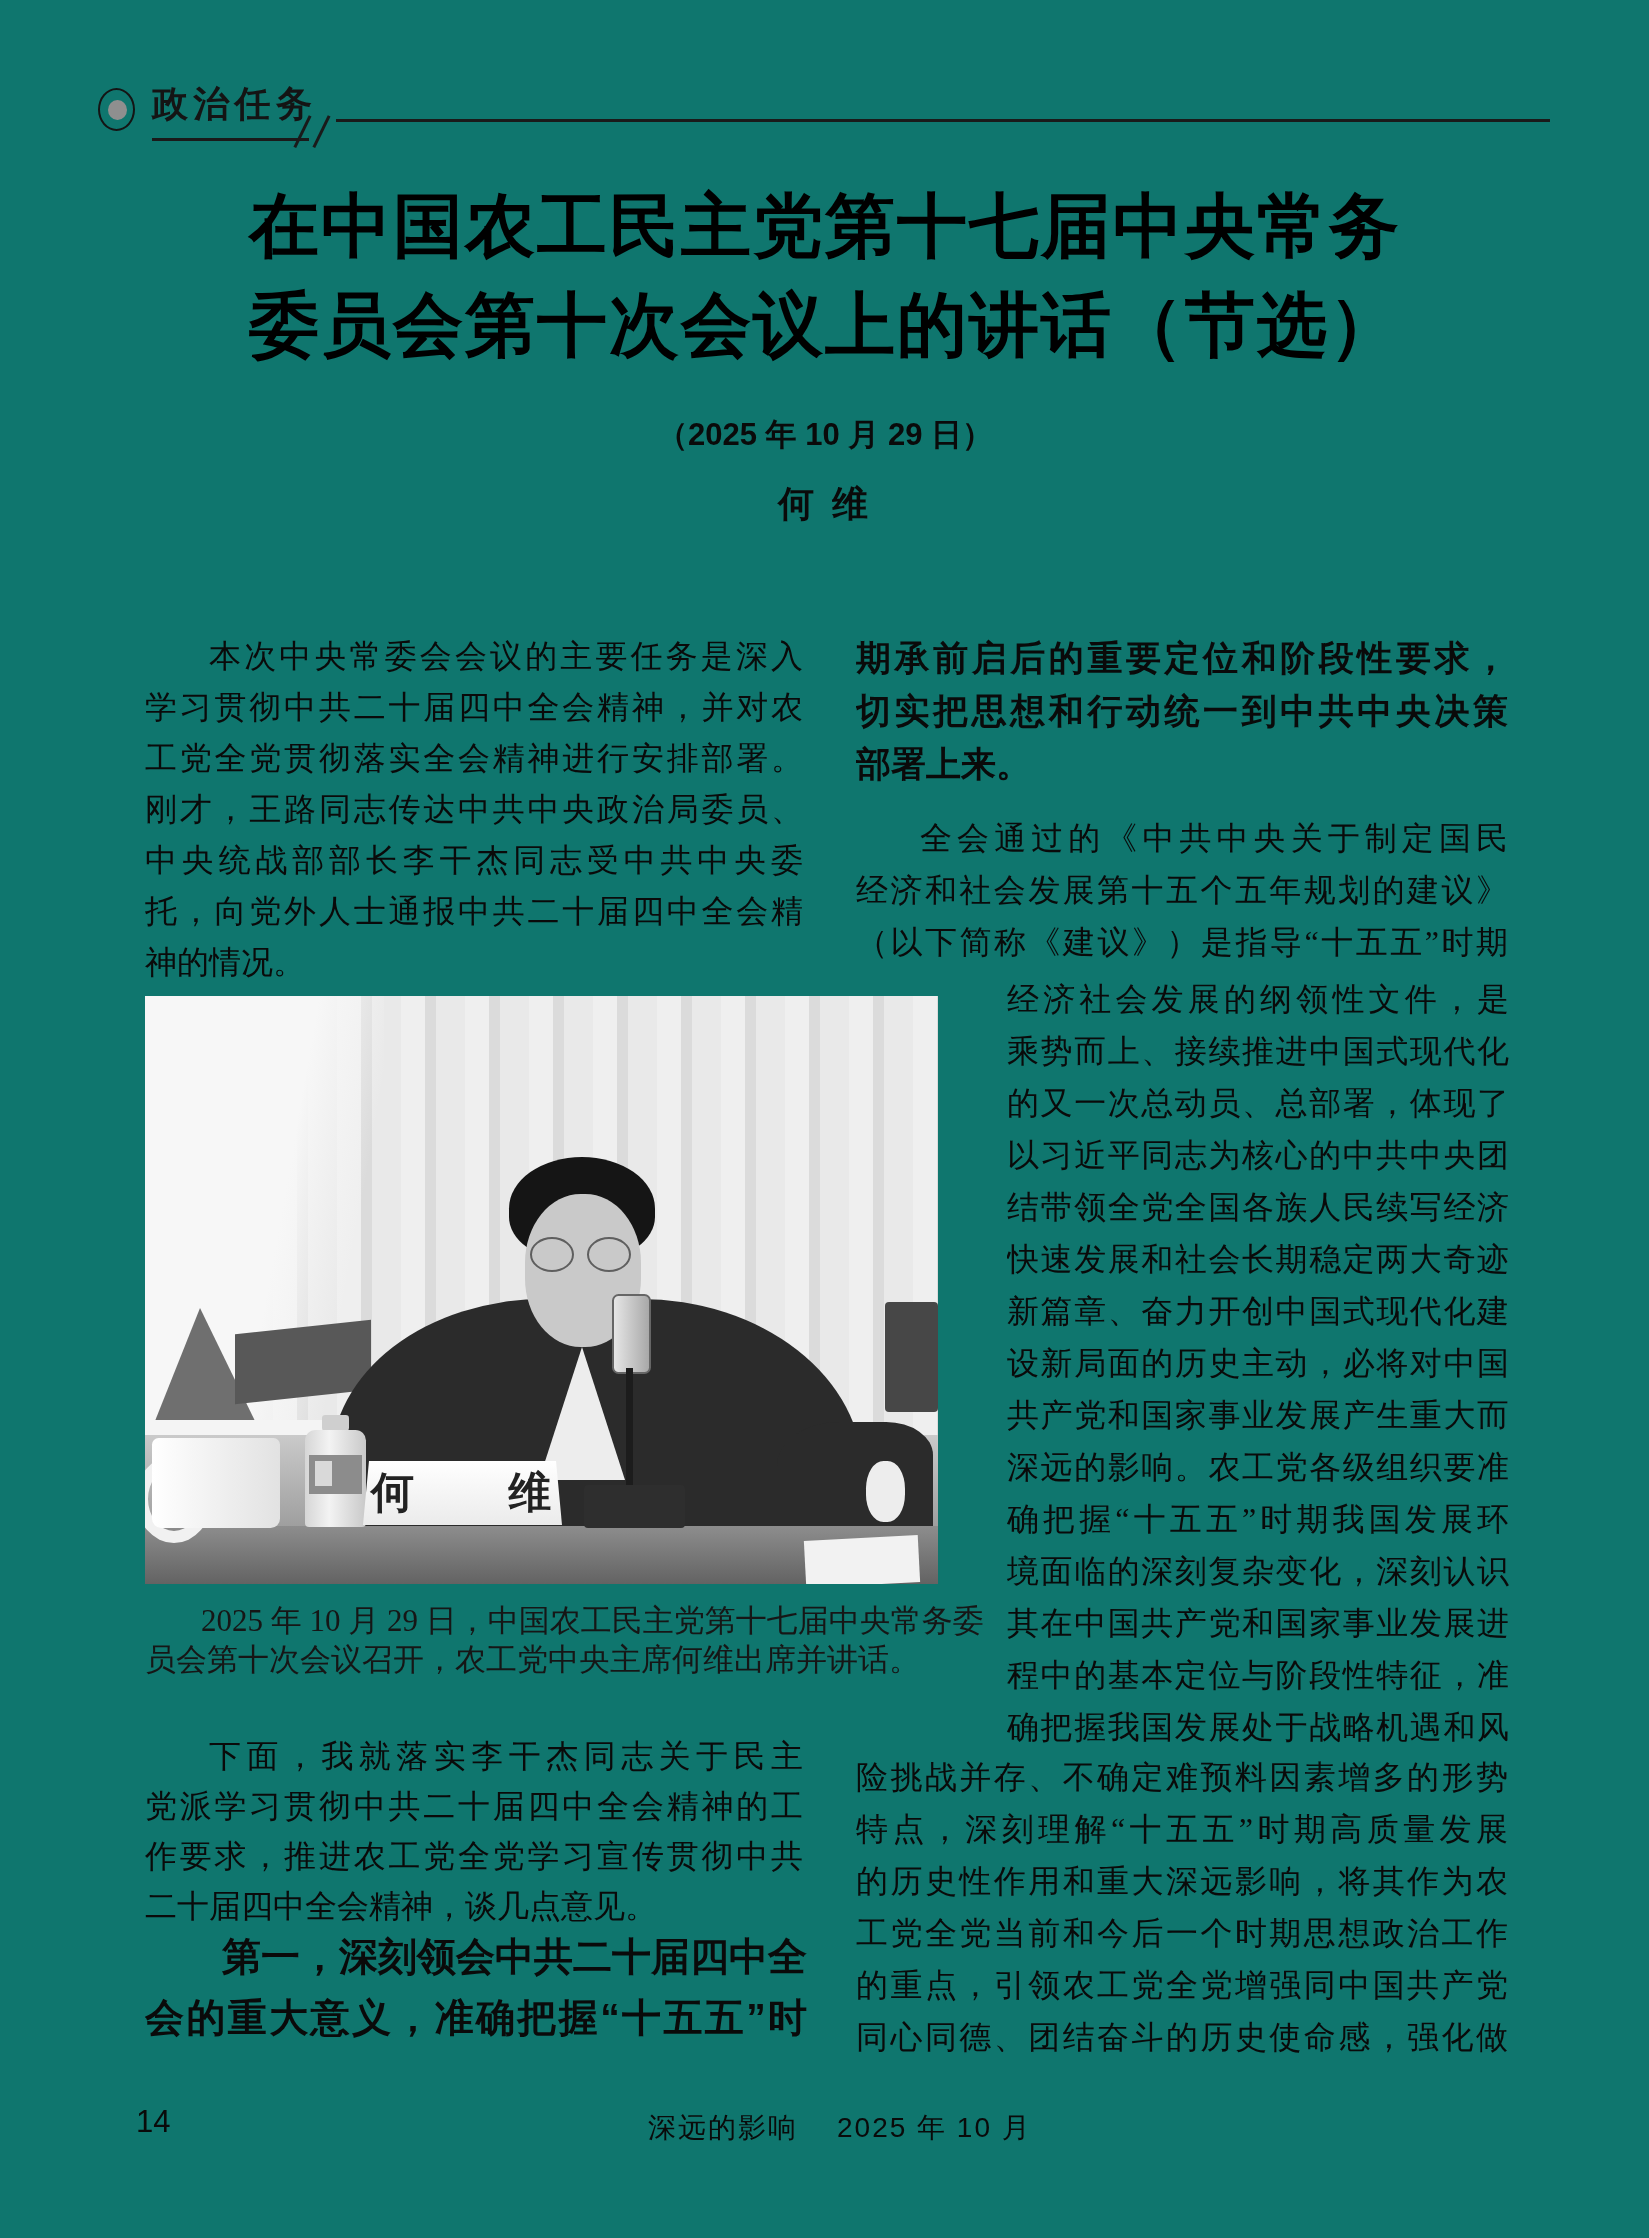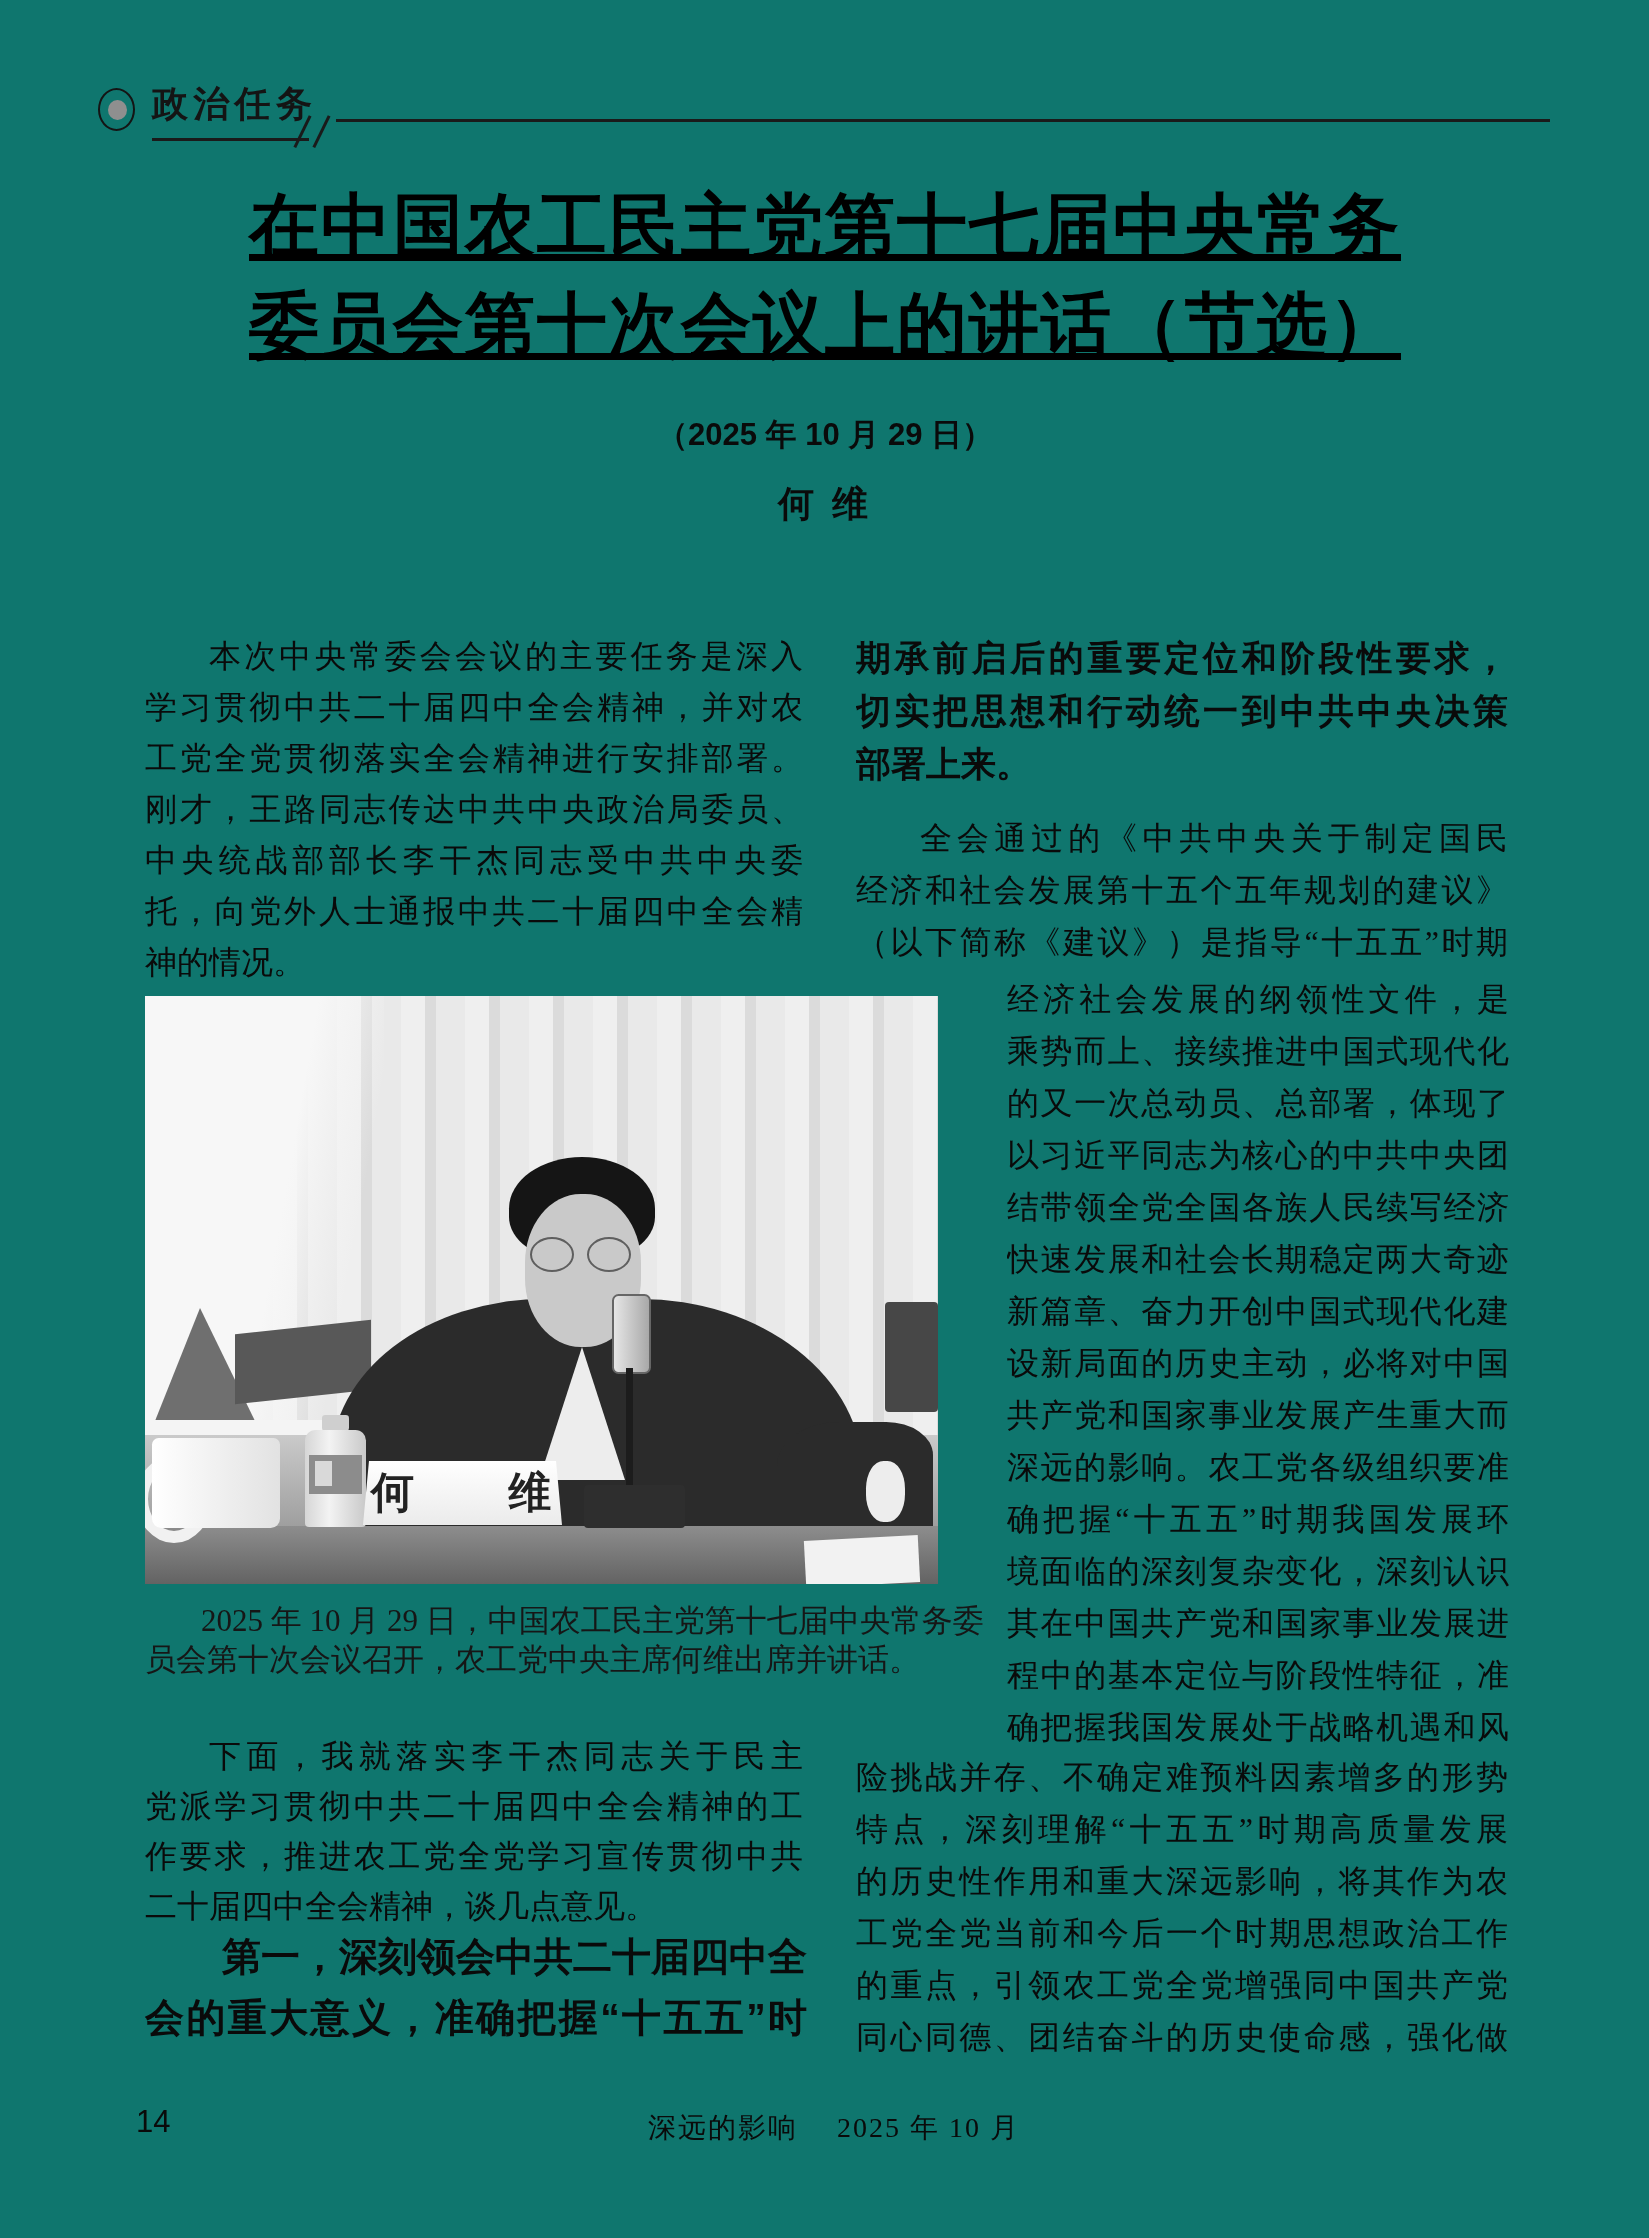--- a/index.html
+++ b/index.html
@@ -12,21 +12,21 @@
   .hdr-dot{position:absolute;left:108px;top:100px;width:18.6px;height:20px;
            background:#8f8f8f;border-radius:50%;}
   .hdr-label{position:absolute;left:152px;top:80px;font:700 36px "Liberation Sans","DejaVu Sans",sans-serif;
              letter-spacing:5.3px;color:#141414;}
   .hl-short{position:absolute;left:152px;top:138px;width:157px;height:2.7px;background:#1a1a1a;}
   .hl-long{position:absolute;left:336px;top:119px;width:1214px;height:2.7px;background:#1a1a1a;}
   .slash{position:absolute;width:2.7px;height:35px;background:#1a1a1a;transform:rotate(26deg);}
 
   
   .title{position:absolute;left:0;width:1650px;text-align:center;color:#000;
-         font:700 70px "Liberation Sans","DejaVu Sans",sans-serif;letter-spacing:2px;white-space:nowrap;text-decoration:underline;}
+         font:700 70px "Liberation Sans","DejaVu Sans",sans-serif;letter-spacing:2px;white-space:nowrap;}
   .date{position:absolute;left:0;width:1650px;text-align:center;
         font:700 31px "Liberation Sans","DejaVu Sans",sans-serif;}
   .author{position:absolute;left:0;width:1650px;text-align:center;
           font:700 36px "Liberation Sans","DejaVu Sans",sans-serif;letter-spacing:4px;}
 
   
   .col{position:absolute;}
   .ln{text-align:justify;text-align-last:justify;white-space:normal;overflow:hidden;}
   .ln.last{text-align-last:left;}
   .ln.ind{text-indent:64px;}
@@ -36,21 +36,21 @@
   #r-bold .ln{font:700 35px "Liberation Sans","DejaVu Sans",sans-serif;height:53px;line-height:53px;}
   #l-heading .ln{font:700 39px "Liberation Sans","DejaVu Sans",sans-serif;height:61px;line-height:61px;}
   #l-heading .ln.ind{text-indent:77px;}
   #caption .ln{font-size:31px;height:39px;line-height:39px;text-align:left;text-align-last:left;color:#161616;}
   #caption .ln.ind{text-indent:56px;text-align:right;}
 
   
   .foot-num{position:absolute;left:136px;top:2104px;font:400 31px "Liberation Sans","DejaVu Sans",sans-serif;}
   .foot-center{position:absolute;left:648px;top:2109px;font:400 28px "Liberation Sans","DejaVu Sans",sans-serif;
                letter-spacing:2px;}
-  .foot-center .issue{margin-left:39px;font-family:Liberation Serif, serif;}
+  .foot-center .issue{margin-left:39px;}
 
   
   .photo{position:absolute;left:145px;top:996px;width:793px;height:588px;overflow:hidden;background:#e8e8e8;}
   .ph{position:absolute;}
   .ph-curtain{left:0;top:0;width:793px;height:442px;
     background:repeating-linear-gradient(90deg,#efefef 0 24px,#dbdbdb 24px 35px,#e9e9e9 35px 64px);}
   .ph-left-light{left:0;top:0;width:239px;height:442px;
     background:linear-gradient(100deg,#f7f7f7 55%,rgba(247,247,247,0) 80%);}
   .ph-wedge1{left:10px;top:312px;width:100px;height:113px;background:#6f6f6f;
     clip-path:polygon(45% 0,100% 100%,0 100%);}

